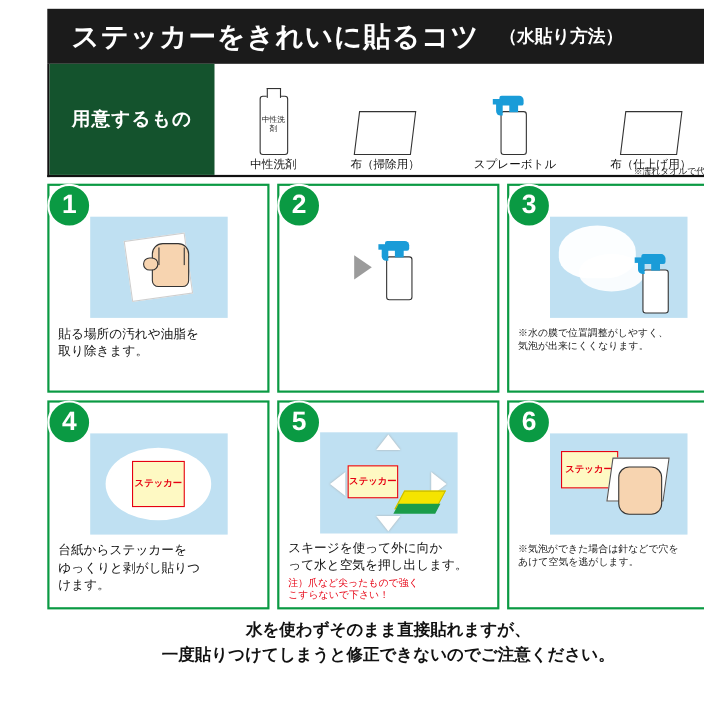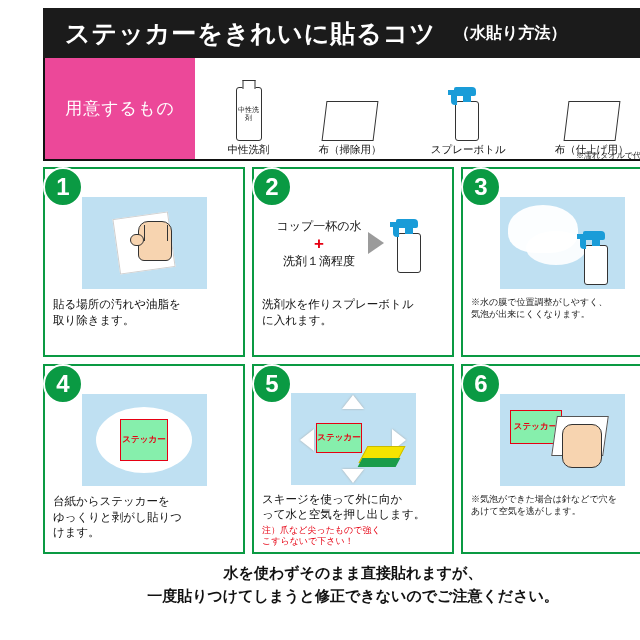--- a/index.html
+++ b/index.html
@@ -36,28 +36,28 @@
   
   .materials {
     border: 2px solid #111;
     border-top: none;
     height: 103px;
     display: flex;
     align-items: stretch;
     position: relative;
   }
   .materials-label {
-    background: #ec4899;
+    background: #14532d;
     color: #fff;
     width: 150px;
     display: flex;
     align-items: center;
     justify-content: center;
     font-size: 17px;
-    font-weight: normal;
+    font-weight: bold;
     letter-spacing: 1px;
   }
   .materials-items {
     flex: 1;
     display: flex;
     align-items: flex-end;
     justify-content: space-around;
     padding: 4px 8px 2px 8px;
   }
   .mat-item {
@@ -258,21 +258,21 @@
   .mist2 {
     position: absolute; left: 26px; top: 34px;
     width: 60px; height: 34px;
     background: #ffffff; border-radius: 50%;
     opacity: .9;
   }
 
   
   .sticker-box {
     width: 48px; height: 42px;
-    background: #86efac; border: 1.6px solid #e60012;
+    background: #fef9c3; border: 1.6px solid #e60012;
     display: flex; align-items: center; justify-content: center;
     font-size: 8.5px; color: #e60012; font-weight: bold;
     position: relative;
   }
   .cloud {
     position: absolute;
     width: 92px; height: 62px;
     background: #fff;
     border-radius: 50%;
     box-shadow: 0 0 0 2px #fff;
@@ -378,37 +378,30 @@
         </div>
       </div>
       <div class="step-text">貼る場所の汚れや油脂を
 取り除きます。</div>
     </div>
 
     <div class="step">
       <div class="badge">2</div>
       <div class="step-art">
         <div class="mix">
-          <div>
-            <div class="mix-text">コップ一杯の水</div>
-            <div class="mix-text plus">+</div>
-            <div class="mix-text">洗剤１滴程度</div>
-          </div>
           <div class="arrow-gray"></div>
           <div class="spray">
             <div class="spray-body"></div>
             <div class="spray-neck"></div>
             <div class="spray-head"></div>
             <div class="spray-nozzle"></div>
             <div class="spray-trigger"></div>
           </div>
         </div>
       </div>
-      <div class="step-text">洗剤水を作りスプレーボトル
-に入れます。</div>
     </div>
 
     <div class="step">
       <div class="badge">3</div>
       <div class="step-art">
         <div class="panel-blue">
           <div class="mist"></div>
           <div class="mist2"></div>
           <div class="spray" style="position:absolute; right:8px; bottom:4px;">
             <div class="spray-body"></div>

